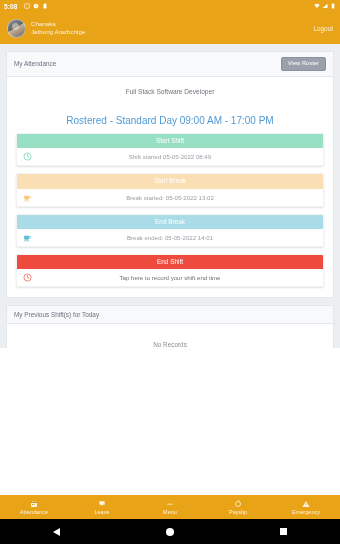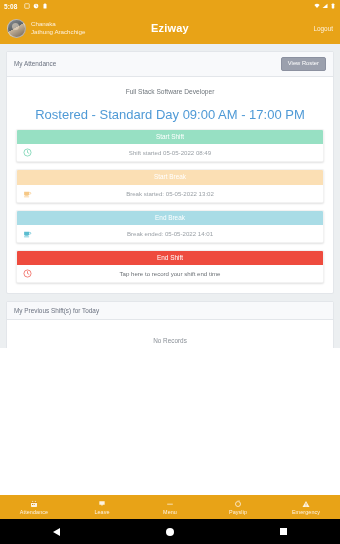--- a/index.html
+++ b/index.html
@@ -53,21 +53,21 @@
   }
   .card-head-title{ font-size:6.4px; color:#6b7280; }
   .view-roster{
     margin-left:auto; background:#9ba0ad; color:#fff; font-size:5.8px;
     padding:3px 6px; border-radius:2px; border:1px solid #8c91a0; line-height:1;
   }
   .card-body{ padding:9px 9px 10px 9px; }
 
   .date-line{ text-align:center; font-size:11.5px; color:#4b5257; }
   .role-line{ text-align:center; font-size:6.6px; color:#6f767c; margin-top:2px; }
-  .roster-line{ text-align:center; font-size:13px; color:#4f9ad6; margin-top:12px; }
+  .roster-line{ text-align:center; font-size:10px; color:#4f9ad6; margin-top:20px; }
 
   
   .shift{
     margin-top:7px; border-radius:2px; overflow:hidden;
     box-shadow:0 1px 2px rgba(0,0,0,.12);
     border:1px solid rgba(0,0,0,.05); background:#fff;
   }
   .shift-head{
     text-align:center; font-size:6.4px; color:#fff; padding:4px 0; line-height:1;
   }
@@ -149,21 +149,20 @@
     </svg>
   </div>
 </div>
 
 <div class="appbar">
   <div class="avatar"></div>
   <div class="user-name">
     <span>Chanaka</span>
     <span>Jathung Arachchige</span>
   </div>
-  <div class="app-title">Eziway</div>
   <div class="logout">Logout</div>
 </div>
 
 <div class="card">
   <div class="card-head">
     <span class="card-head-title">My Attendance</span>
     <span class="view-roster">View Roster</span>
   </div>
   <div class="card-body">
     <div class="role-line">Full Stack Software Developer</div>

